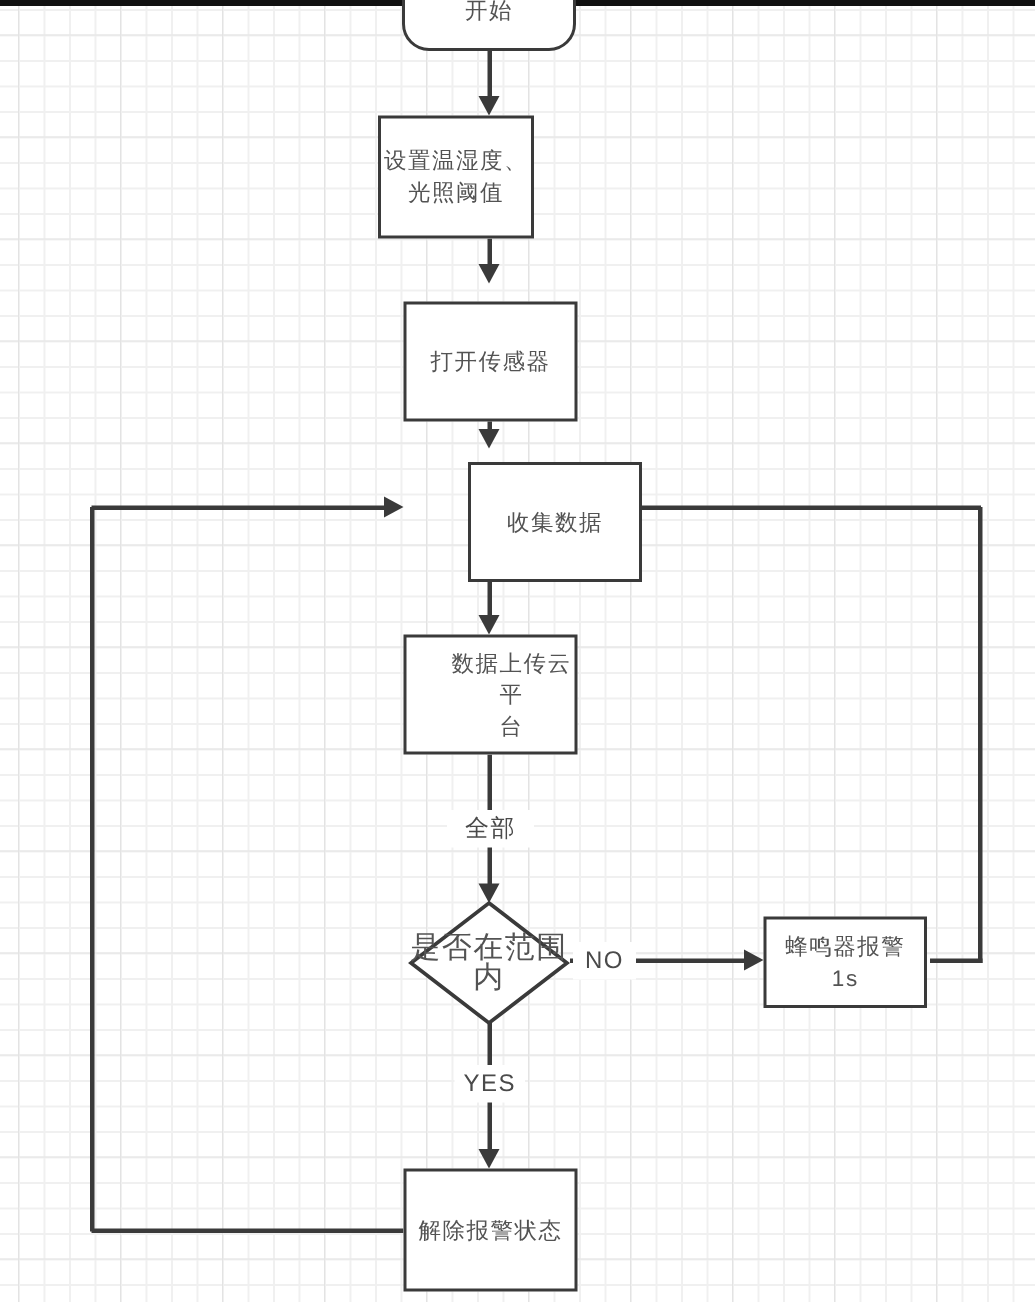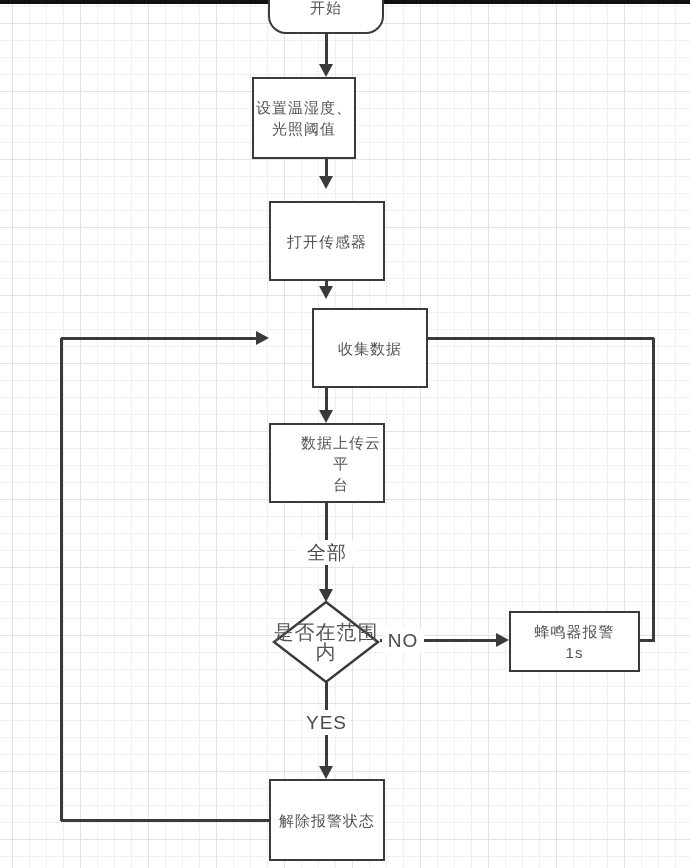--- a/index.html
+++ b/index.html
@@ -65,21 +65,21 @@
   }
   .arrow.left{
     border-top:7px solid transparent;
     border-bottom:7px solid transparent;
     border-right:13px solid #3a3a3a;
   }
   .edge-label{
     position:absolute;
     background:#ffffff;
     color:#4a4a4a;
-    font-size:19px;
+    font-size:16px;
     letter-spacing:1px;
     display:flex;align-items:center;justify-content:center;
     z-index:4;
   }
   .diamond-wrap{
     position:absolute;left:272px;top:600px;width:108px;height:84px;z-index:3;
   }
   .diamond-text{
     position:absolute;left:272px;top:600px;width:108px;height:84px;
     display:flex;flex-direction:column;align-items:center;justify-content:center;
@@ -153,21 +153,21 @@
   <div class="diamond-wrap">
     <svg width="108" height="84" viewBox="0 0 108 84">
       <polygon points="54,2 106,42 54,82 2,42" fill="#ffffff" stroke="#3a3a3a" stroke-width="2.5"></polygon>
     </svg>
   </div>
   <div class="diamond-text">
     <span>是否在范围</span>
     <span>内</span>
   </div>
 
-  <div class="node" style="left:509px;top:611px;width:131px;height:61px;">
+  <div class="node" style="left:509px;top:611px;width:109px;height:61px;">
     <span>蜂鸣器报警</span>
     <span>1s</span>
   </div>
 
   <div class="node" style="left:269px;top:779px;width:116px;height:82px;">
     <span>解除报警状态</span>
   </div>
 
 </div>
 

